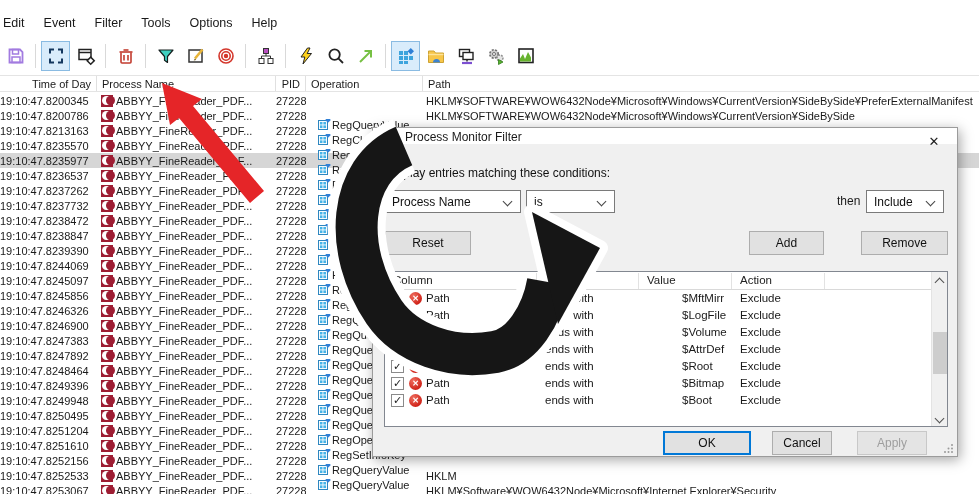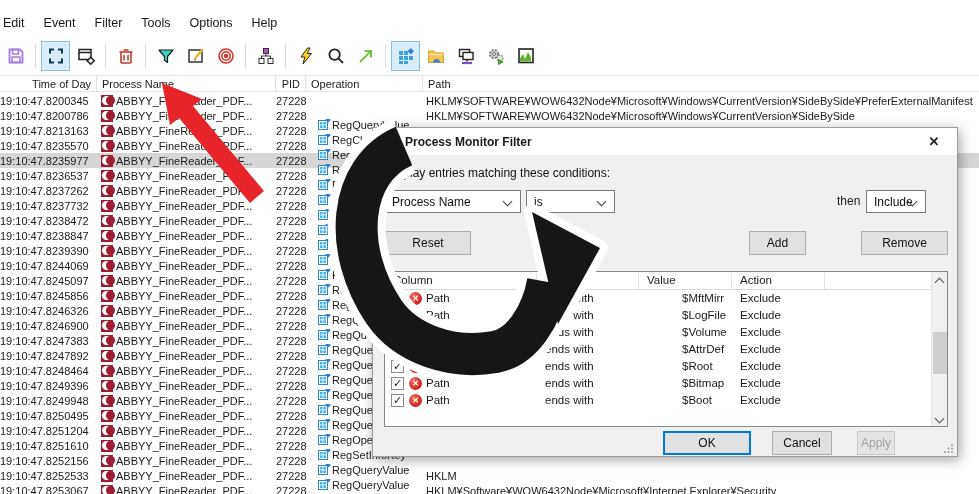--- a/index.html
+++ b/index.html
@@ -61,21 +61,21 @@
     background-size: 3.5px 3.5px; border: 1px solid #2d86c0; position: relative;
   }
   .opicon::after { content:''; position:absolute; right:-3px; top:-3px; width:4px; height:4px; background:#2f7fd6; transform:rotate(45deg); }
   
   .dlg {
     position: absolute; left: 372px; top: 127px; width: 586px; height: 330px;
     background: #f0f0f0; border: 1px solid #9b9b9b;
     box-shadow: 2px 3px 12px rgba(0,0,0,.35);
     font-size: 12px; z-index: 10;
   }
-  .dlg-title { height: 27px; background: #fff; display: flex; align-items: center; padding-left: 9px; font-weight: bold; }
+  .dlg-title { height: 16px; background: #fff; display: flex; align-items: flex-end; padding-left: 9px; }
   .dlg-appicon { width: 15px; height: 14px; background: #1e62c9; border-radius: 2px; margin-right: 8px; position: relative; flex:0 0 auto; }
   .dlg-appicon svg { position: absolute; left: 1px; top: 1px; }
   .dlg-close { position: absolute; right: 14px; top: 5px; width: 18px; height: 18px; font-size: 13px; color: #222; text-align: center; line-height: 18px; cursor: default; }
   .dlg-body { position: absolute; left: 0; top: 27px; right: 0; bottom: 0; }
   .dlg-instr { position: absolute; left: 13px; top: 11px; color: #111; }
   .combo {
     position: absolute; height: 23px; background: #fff; border: 1px solid #7a7a7a;
     display: flex; align-items: center; padding: 0 20px 0 7px; color: #111;
   }
   .combo::after {
@@ -629,26 +629,26 @@
     <div class="dlg-body">
       <div class="dlg-instr">Display entries matching these conditions:</div>
 
       <div class="combo" style="left:11px; top:35px; width:137px;">
           <span>Process Name</span>
         </div>
       <div class="combo" style="left:153px; top:35px; width:89px;">
           <span>is</span>
         </div>
       <div class="then-label">then</div>
-      <div class="combo" style="left:493px; top:35px; width:60px;">
+      <div class="combo" style="left:493px; top:35px; width:78px;">
           <span>Include</span>
         </div>
 
       <div class="btn" style="left:12px; top:76px; width:86px; height:24px;">Reset</div>
-      <div class="btn" style="left:376px; top:76px; width:57px; height:24px;">Add</div>
+      <div class="btn" style="left:376px; top:76px; width:75px; height:24px;">Add</div>
       <div class="btn" style="left:488px; top:76px; width:87px; height:24px;">Remove</div>
 
       <div class="flist">
         <div class="flh">
           <span style="left:8px">Column</span>
           <span style="left:160px">Relation</span>
           <span style="left:262px">Value</span>
           <span style="left:355px">Action</span>
           <i style="left:151px"></i>
             <i style="left:253px"></i>
@@ -715,21 +715,21 @@
           </div>
         <div class="fscroll">
           <span class="sarrow up" style="top:4px"></span>
           <span class="sthumb"></span>
           <span class="sarrow down" style="bottom:4px"></span>
         </div>
       </div>
 
       <div class="btn default" style="left:290px; top:276px; width:88px; height:24px;">OK</div>
       <div class="btn" style="left:399px; top:276px; width:60px; height:24px;">Cancel</div>
-      <div class="btn disabled" style="left:484px; top:276px; width:38px; height:24px;">Apply</div>
+      <div class="btn disabled" style="left:484px; top:276px; width:70px; height:24px;">Apply</div>
 
       <svg class="grip" width="10" height="10">
           <g fill="#9a9a9a">
             <circle cx="8" cy="2" r="1"></circle>
             <circle cx="8" cy="5.5" r="1"></circle>
             <circle cx="8" cy="9" r="1"></circle>
             <circle cx="4.5" cy="5.5" r="1"></circle>
             <circle cx="4.5" cy="9" r="1"></circle>
             <circle cx="1" cy="9" r="1"></circle>
           </g>

